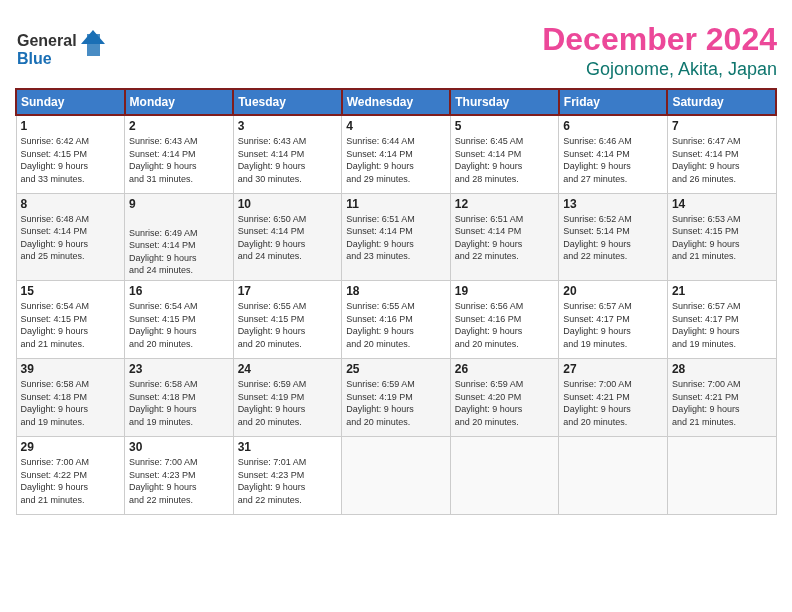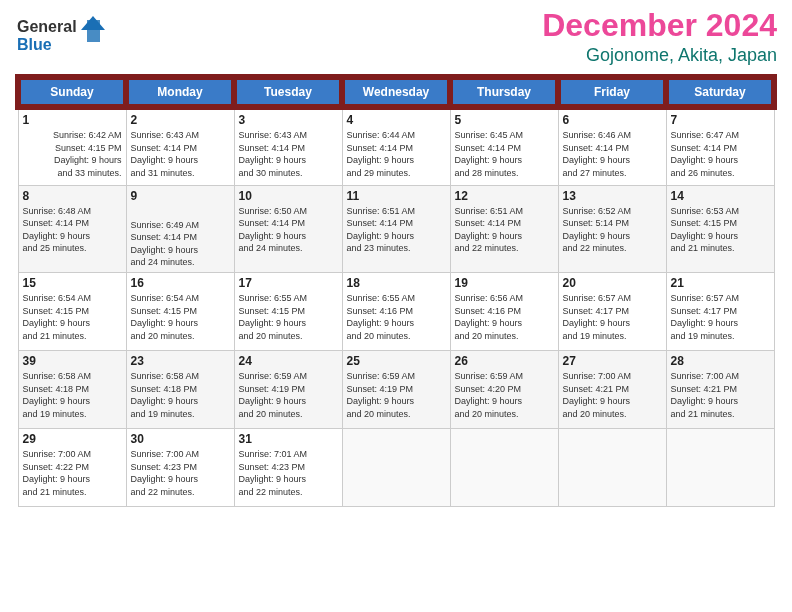--- a/index.html
+++ b/index.html
@@ -6,21 +6,21 @@
     body {
       width: 792px;
       height: 612px;
       font-family: Arial, sans-serif;
       background: #fff;
       overflow: hidden;
     }
     .container {
       width: 792px;
       height: 612px;
-      padding: 8px 15px;
+      padding: 22px 15px;
     }
     .header {
       display: flex;
       justify-content: space-between;
       align-items: flex-start;
       margin-bottom: 8px;
     }
     .logo {
       display: flex;
       align-items: center;
@@ -42,24 +42,24 @@
     }
     .calendar {
       width: 100%;
       border-collapse: collapse;
       font-size: 10px;
     }
     .calendar th {
       background-color: #3a7bc8;
       color: #fff;
       padding: 5px 4px;
-      text-align: center;
+      text-align: left;
       font-size: 12px;
       font-weight: bold;
-      border: 6px solid #7f1d1d;
+      border: 2px solid #7f1d1d;
     }
     .calendar td {
       border: 1px solid #ccc;
       padding: 3px 4px;
       vertical-align: top;
       width: calc(100% / 7);
       height: 78px;
       background: #fff;
     }
     .calendar tr:nth-child(even) td {
@@ -111,21 +111,21 @@
           <th>Wednesday</th>
           <th>Thursday</th>
           <th>Friday</th>
           <th>Saturday</th>
         </tr>
     </thead>
     <tbody id="calendar-body">
     <tr>
           <td>
             <span class="day-num">1</span>
-            <div class="day-info" style="white-space: pre-line; text-align: right;">Sunrise: 6:42 AM
+            <div class="day-info" style="white-space: pre-line;">Sunrise: 6:42 AM
 Sunset: 4:15 PM
 Daylight: 9 hours
 and 33 minutes.</div>
           </td>
           <td>
             <span class="day-num">2</span>
             <div class="day-info" style="white-space: pre-line;">Sunrise: 6:43 AM
 Sunset: 4:14 PM
 Daylight: 9 hours
 and 31 minutes.</div>

